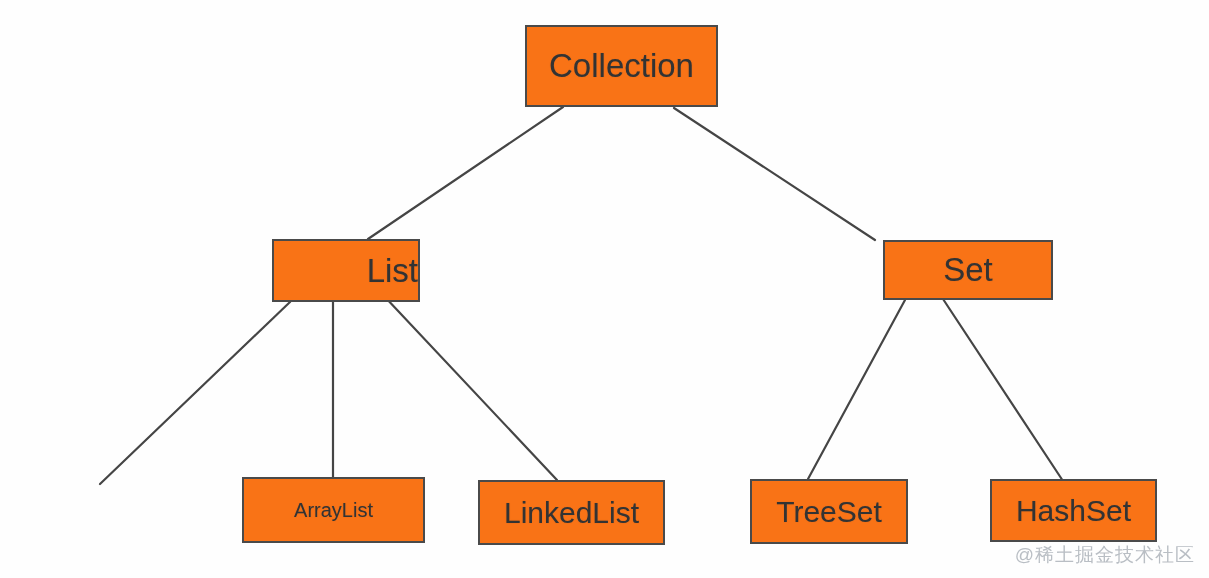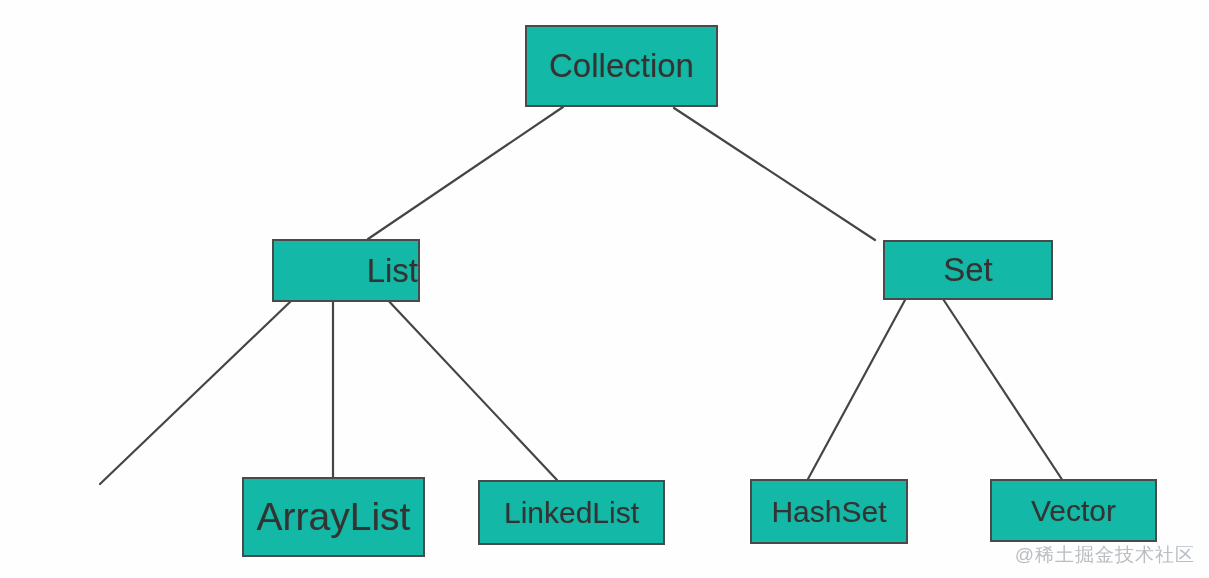--- a/index.html
+++ b/index.html
@@ -24,36 +24,36 @@
     pointer-events: none;
   }
   .edges-layer line {
     stroke: #454545;
     stroke-width: 2.2;
     stroke-linecap: round;
   }
   .node {
     position: absolute;
     box-sizing: border-box;
-    background: #14b8a6;
+    background: #f97316;
     border: 2.5px solid #4a4a4a;
     display: flex;
     align-items: center;
     justify-content: center;
     color: #333333;
     text-shadow: 0 0 1px rgba(80,80,80,0.35);
   }
   .node span {
     white-space: nowrap;
   }
   .node-root   { left: 525px; top:  25px; width: 193px; height: 82px; font-size: 33px; }
   .node-list   { left: 272px; top: 239px; width: 148px; height: 63px; font-size: 33px; justify-content: flex-end; }
   .node-set    { left: 883px; top: 240px; width: 170px; height: 60px; font-size: 33px; }
   .node-vector     { left:  22px; top: 484px; width: 156px; height: 59px; font-size: 30px; }
-  .node-arraylist  { left: 242px; top: 477px; width: 183px; height: 80px; font-size: 39px; }
+  .node-arraylist  { left: 242px; top: 477px; width: 183px; height: 66px; font-size: 20px; }
   .node-linkedlist { left: 478px; top: 480px; width: 187px; height: 65px; font-size: 30px; justify-content: center; }
   .node-hashset    { left: 750px; top: 479px; width: 158px; height: 65px; font-size: 30px; }
   .node-treeset    { left: 990px; top: 479px; width: 167px; height: 63px; font-size: 30px; }
   .watermark {
     position: absolute;
     right: 14px;
     bottom: 10px;
     font-size: 19px;
     letter-spacing: 1px;
     color: #b9bec4;
@@ -89,22 +89,22 @@
 
   <div class="node node-arraylist">
     <span>ArrayList</span>
   </div>
 
   <div class="node node-linkedlist">
     <span>LinkedList</span>
   </div>
 
   <div class="node node-hashset">
-    <span>HashSet</span>
+    <span>TreeSet</span>
   </div>
 
   <div class="node node-treeset">
-    <span>Vector</span>
+    <span>HashSet</span>
   </div>
 
   <div class="watermark">@稀土掘金技术社区</div>
 
 </div>
 
 </body></html>

